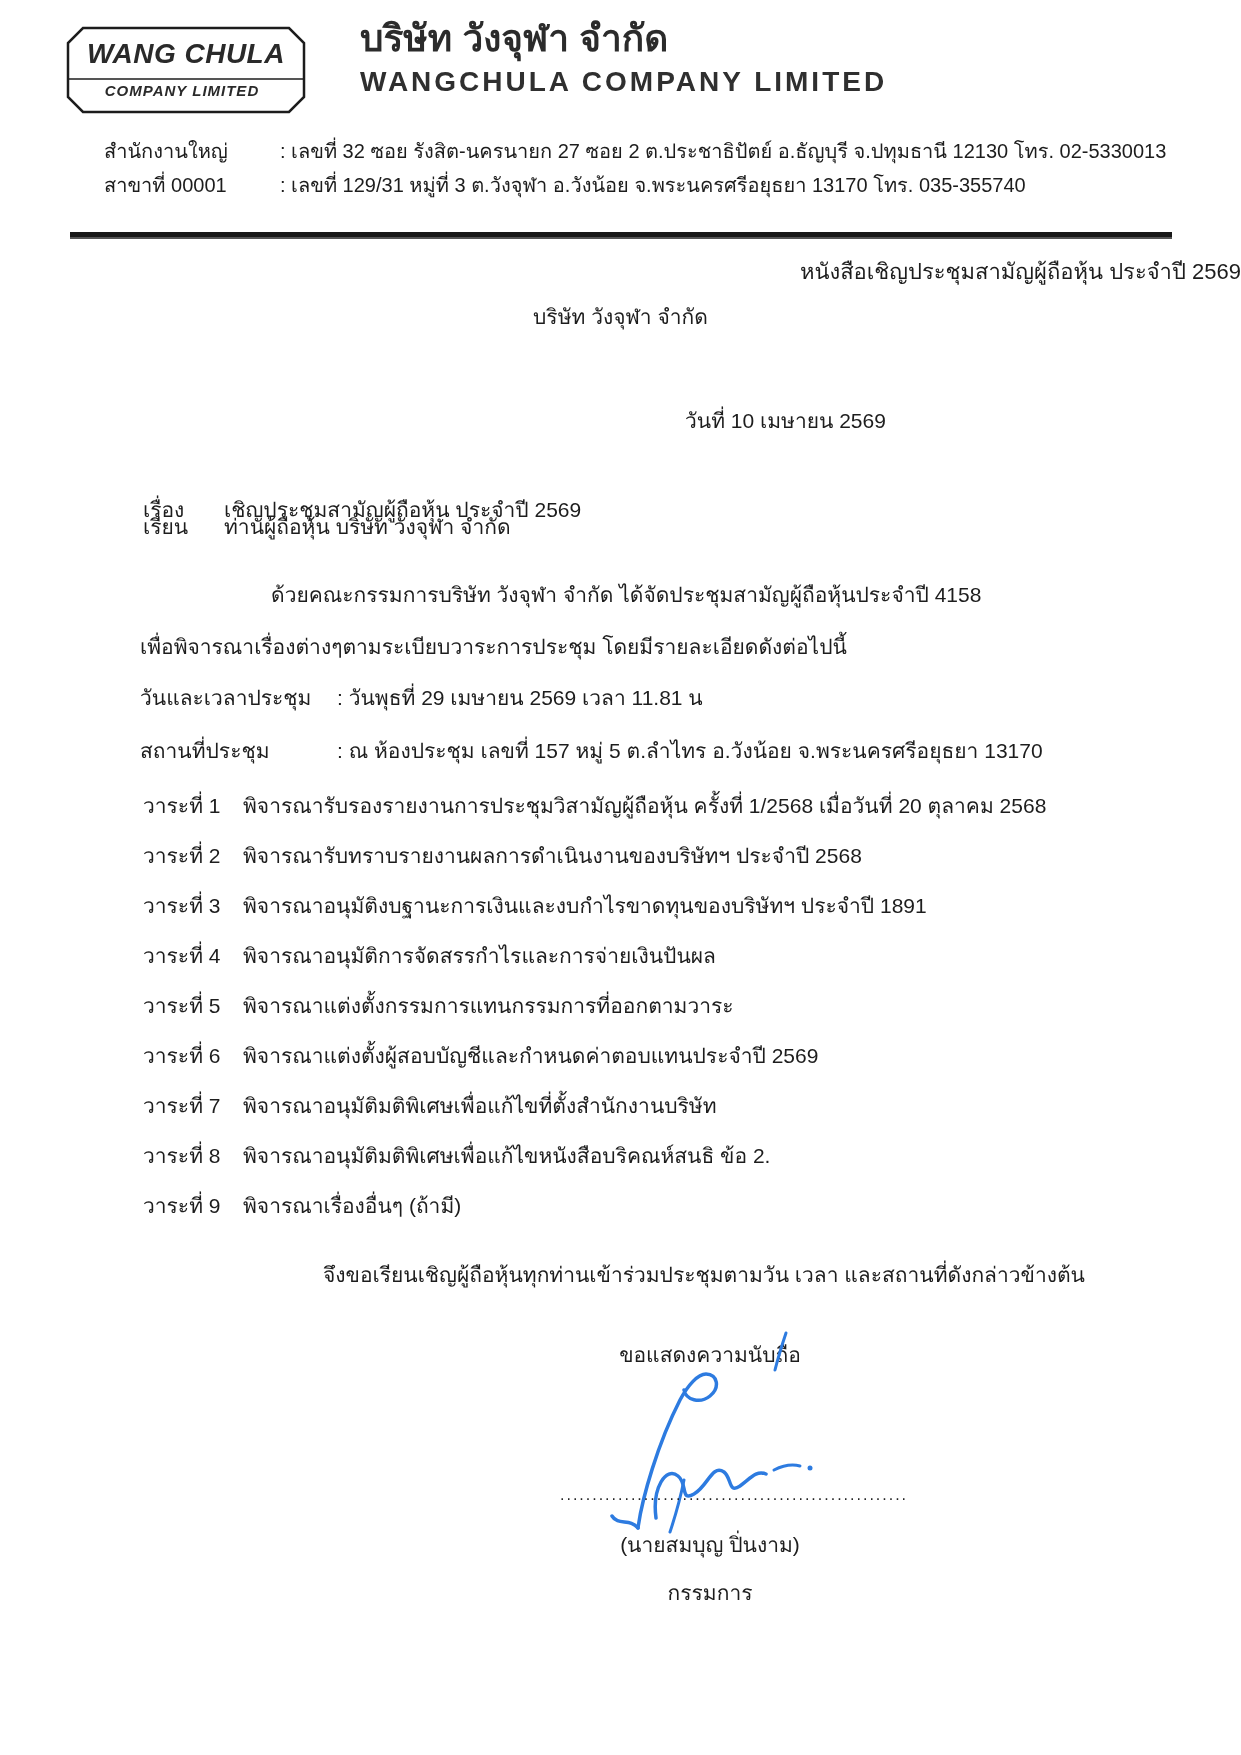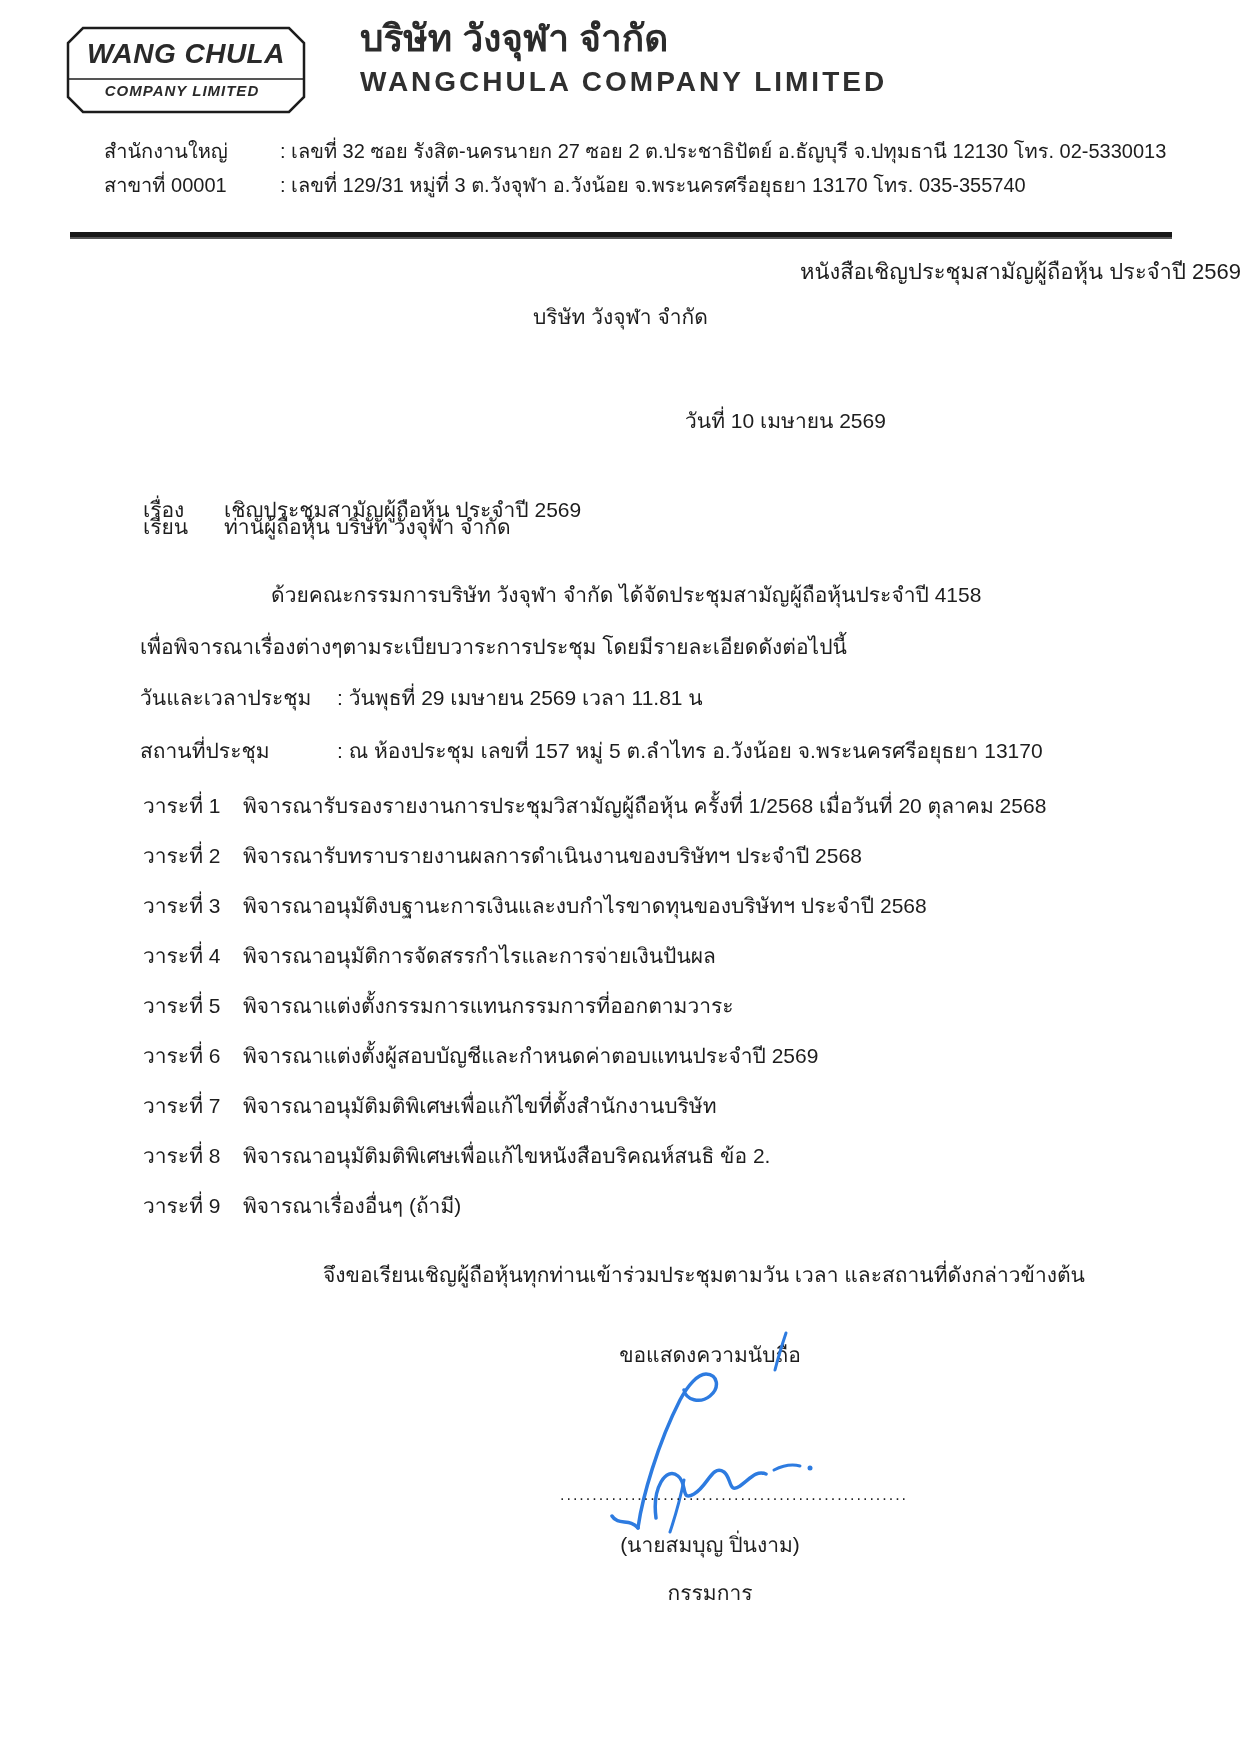--- a/index.html
+++ b/index.html
@@ -128,21 +128,21 @@
 
       <div class="agenda-row">
         <span class="agenda-label">วาระที่ 1</span><span>พิจารณารับรองรายงานการประชุมวิสามัญผู้ถือหุ้น ครั้งที่ 1/2568  เมื่อวันที่ 20 ตุลาคม 2568</span>
       </div>
 
       <div class="agenda-row">
         <span class="agenda-label">วาระที่ 2</span><span>พิจารณารับทราบรายงานผลการดำเนินงานของบริษัทฯ ประจำปี 2568</span>
       </div>
 
       <div class="agenda-row">
-        <span class="agenda-label">วาระที่ 3</span><span>พิจารณาอนุมัติงบฐานะการเงินและงบกำไรขาดทุนของบริษัทฯ ประจำปี 2568</span>
+        <span class="agenda-label">วาระที่ 3</span><span>พิจารณาอนุมัติงบฐานะการเงินและงบกำไรขาดทุนของบริษัทฯ ประจำปี 1891</span>
       </div>
 
       <div class="agenda-row">
         <span class="agenda-label">วาระที่ 4</span><span>พิจารณาอนุมัติการจัดสรรกำไรและการจ่ายเงินปันผล</span>
       </div>
 
       <div class="agenda-row">
         <span class="agenda-label">วาระที่ 5</span><span>พิจารณาแต่งตั้งกรรมการแทนกรรมการที่ออกตามวาระ</span>
       </div>
 

